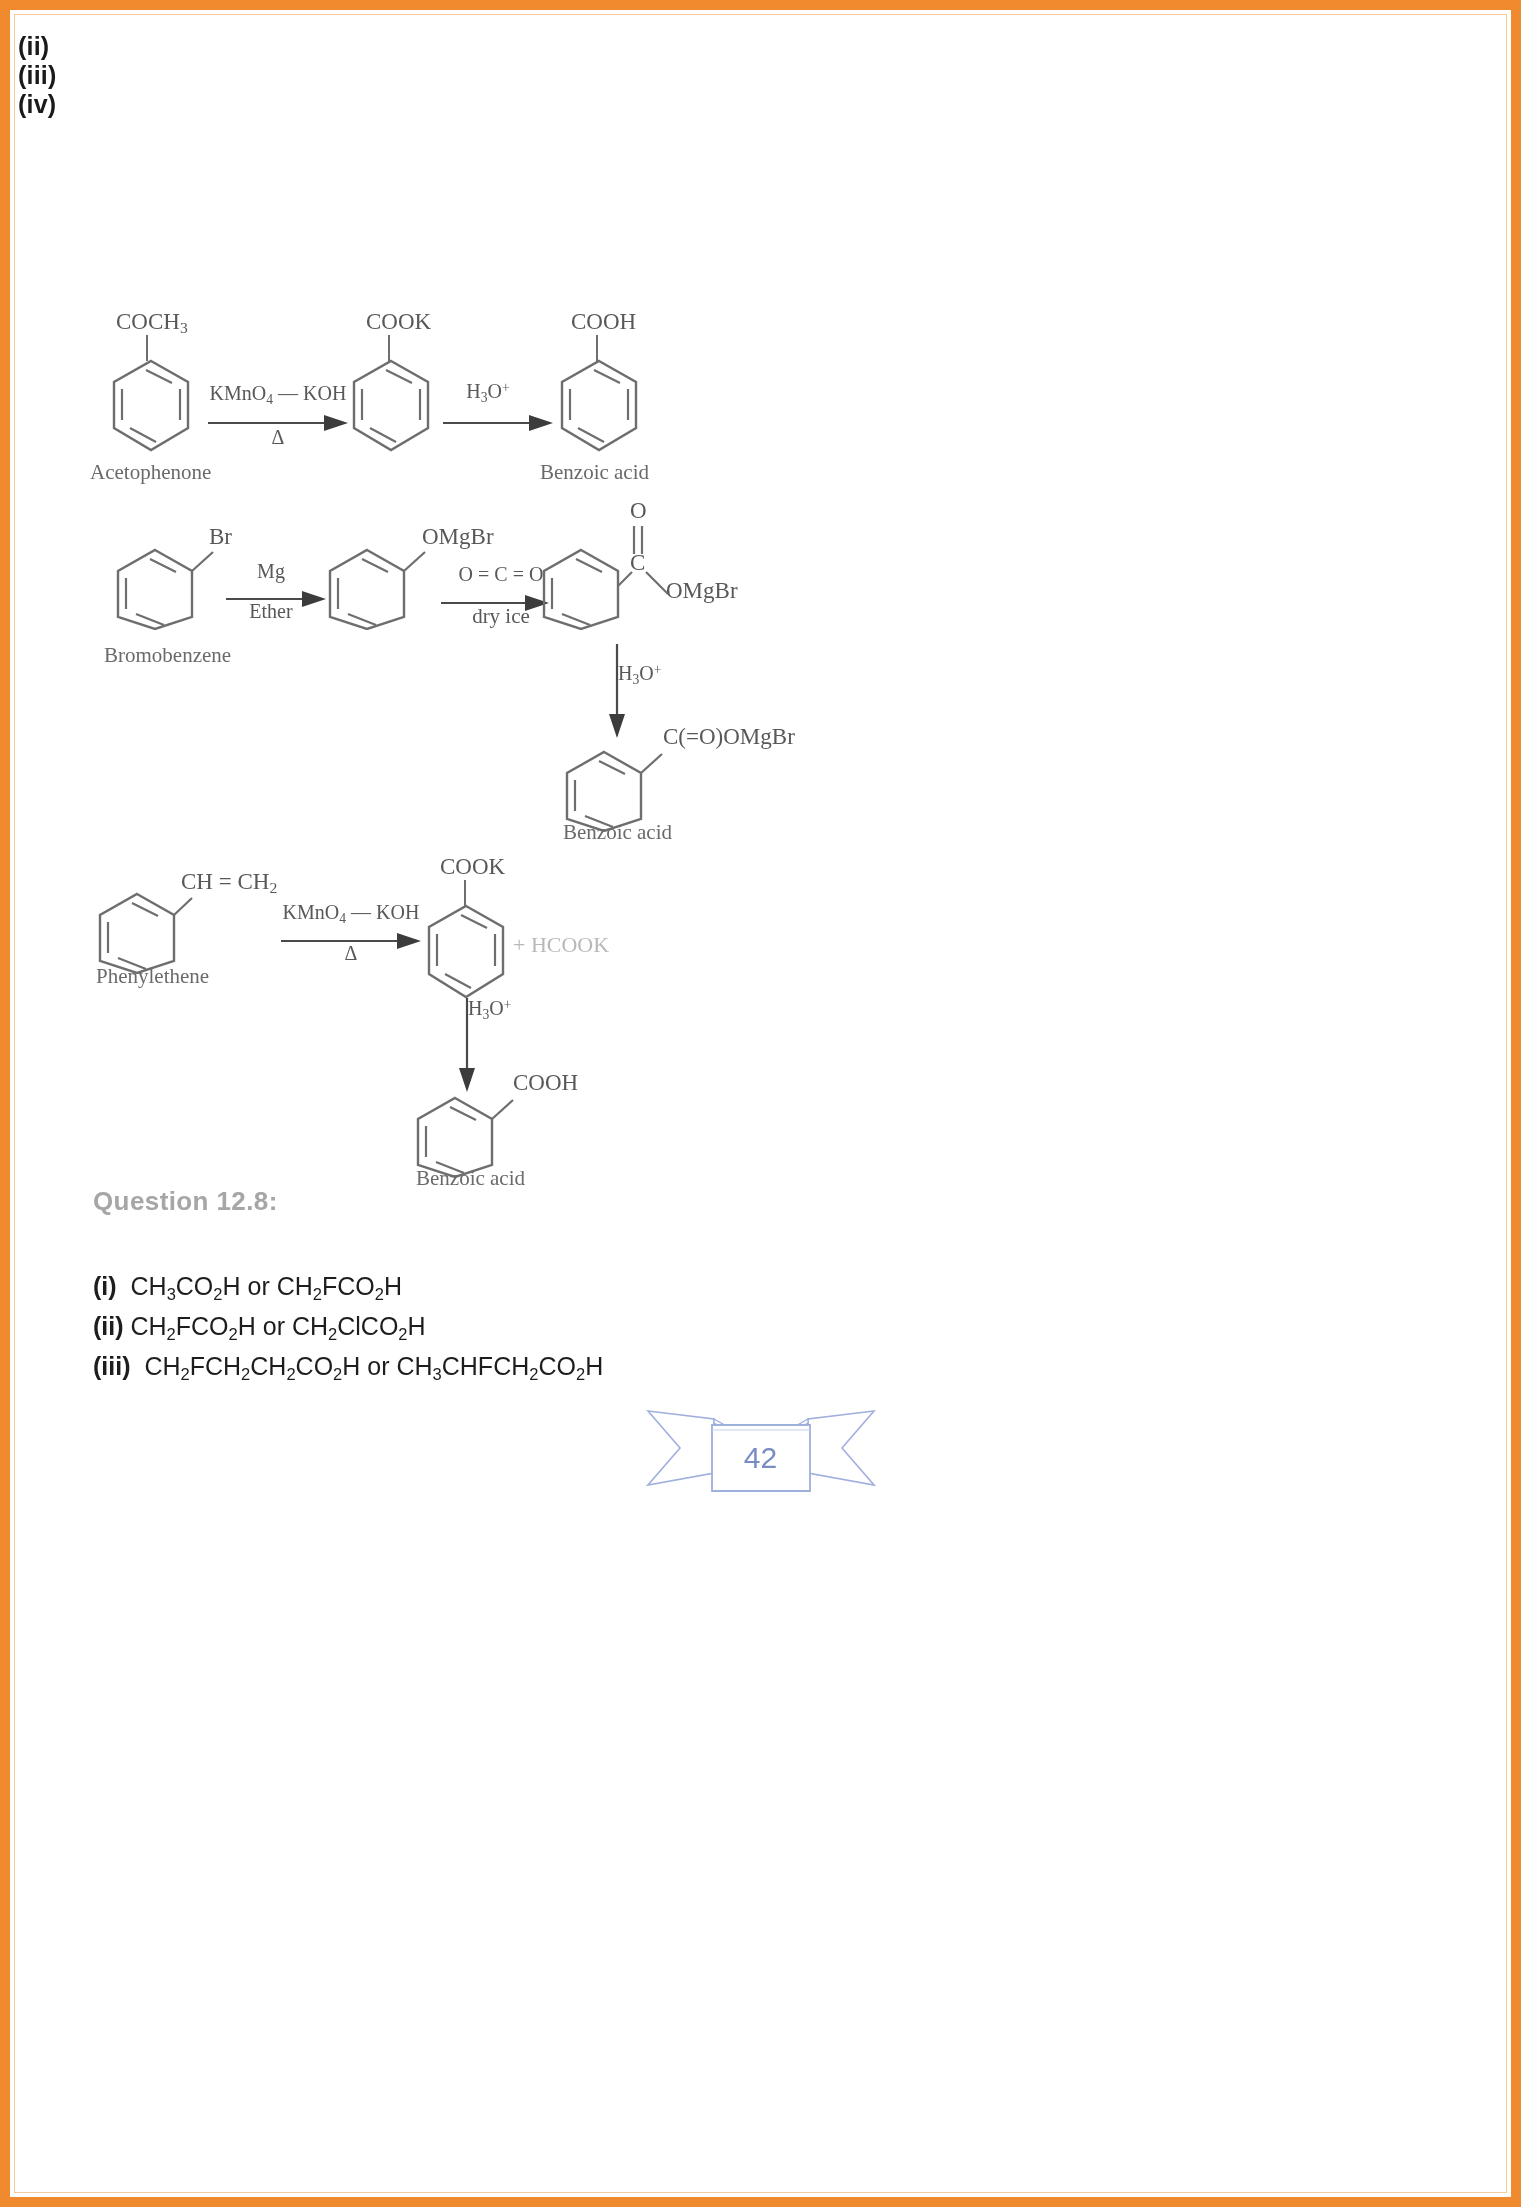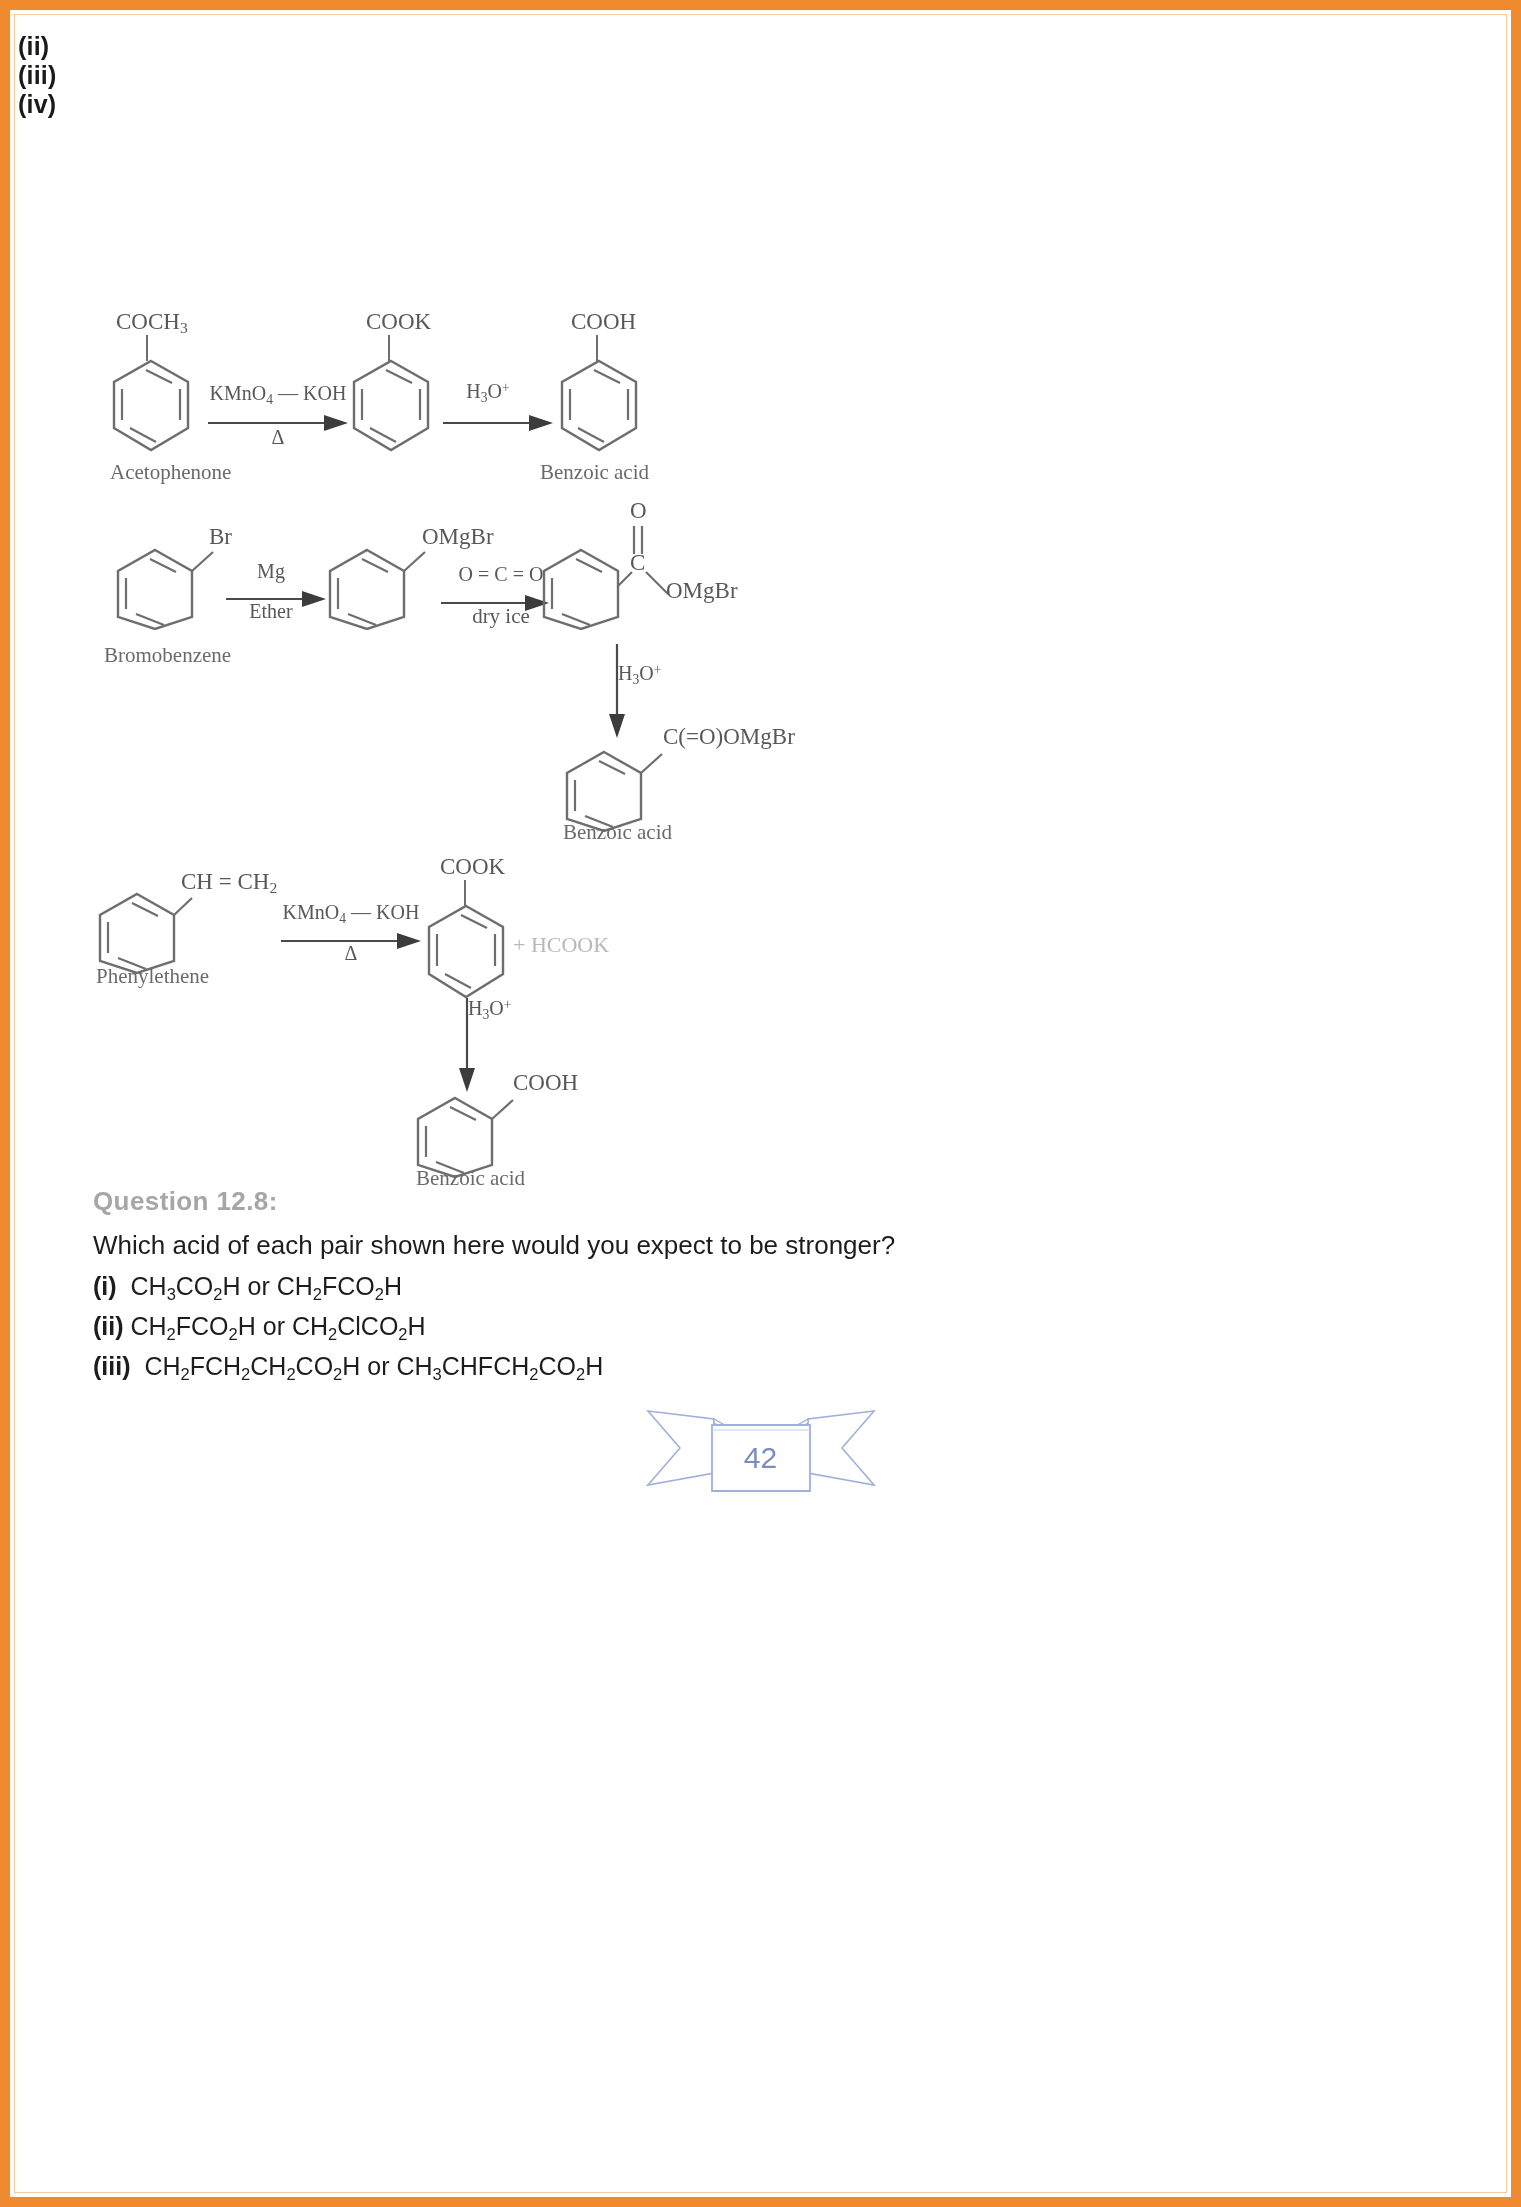--- a/index.html
+++ b/index.html
@@ -135,21 +135,21 @@
 
     <div class="formula" style="position:absolute; left:98px; top:277px;">COCH<sub>3</sub></div>
     <div class="bondline" style="left:128px; top:303px; height:26px;"></div>
     <svg style="position:absolute; left:92px; top:326px;" width="82" height="96" viewBox="0 0 82 96">
       <polygon points="41,3 78,24 78,70 41,92 4,70 4,24" fill="none" stroke="#6e6e6e" stroke-width="2.4"></polygon>
       <line x1="70" y1="31" x2="70" y2="62" stroke="#6e6e6e" stroke-width="2.2"></line>
       <line x1="12" y1="31" x2="12" y2="62" stroke="#6e6e6e" stroke-width="2.2"></line>
       <line x1="36" y1="12" x2="62" y2="25" stroke="#6e6e6e" stroke-width="2.2"></line>
       <line x1="20" y1="70" x2="46" y2="84" stroke="#6e6e6e" stroke-width="2.2"></line>
     </svg>
-    <div class="cap-name" style="position:absolute; left:92px; top:428px;">Acetophenone</div>
+    <div class="cap-name" style="position:absolute; left:72px; top:428px;">Acetophenone</div>
 
     <div class="reagent" style="position:absolute; left:185px; top:350px; width:150px;">KMnO<sub>4</sub> — KOH</div>
     <svg style="position:absolute; left:190px; top:380px;" width="140" height="22" viewBox="0 0 140 22">
       <line x1="0" y1="11" x2="118" y2="11" stroke="#4a4a4a" stroke-width="2.2"></line>
       <polygon points="116,3 140,11 116,19" fill="#3c3c3c"></polygon>
     </svg>
     <div class="reagent" style="position:absolute; left:185px; top:394px; width:150px;">Δ</div>
 
     <div class="formula" style="position:absolute; left:348px; top:277px;">COOK</div>
     <div class="bondline" style="left:370px; top:303px; height:26px;"></div>
@@ -288,21 +288,20 @@
       <polygon points="41,20 78,41 78,87 41,99 4,87 4,41" fill="none" stroke="#6e6e6e" stroke-width="2.4"></polygon>
       <line x1="12" y1="48" x2="12" y2="79" stroke="#6e6e6e" stroke-width="2.2"></line>
       <line x1="36" y1="29" x2="62" y2="42" stroke="#6e6e6e" stroke-width="2.2"></line>
       <line x1="22" y1="84" x2="50" y2="95" stroke="#6e6e6e" stroke-width="2.2"></line>
       <line x1="78" y1="41" x2="99" y2="22" stroke="#6e6e6e" stroke-width="2.2"></line>
     </svg>
     <div class="cap-name" style="position:absolute; left:398px; top:1134px;">Benzoic acid</div>
 
     <div class="q-head" style="left:75px; top:1154px;">Question 12.8:</div>
 
-    <div class="q-body" style="left:75px; top:1198px;">Which acid of each pair shown here would you expect to be stronger?</div>
 
     <div class="q-item" style="left:75px; top:1240px;">
       <b>(i)</b>
       <span>&nbsp;CH<sub>3</sub>CO<sub>2</sub>H or CH<sub>2</sub>FCO<sub>2</sub>H</span>
     </div>
 
     <div class="q-item" style="left:75px; top:1280px;">
       <b>(ii)</b>
       <span>CH<sub>2</sub>FCO<sub>2</sub>H or CH<sub>2</sub>ClCO<sub>2</sub>H</span>
     </div>

